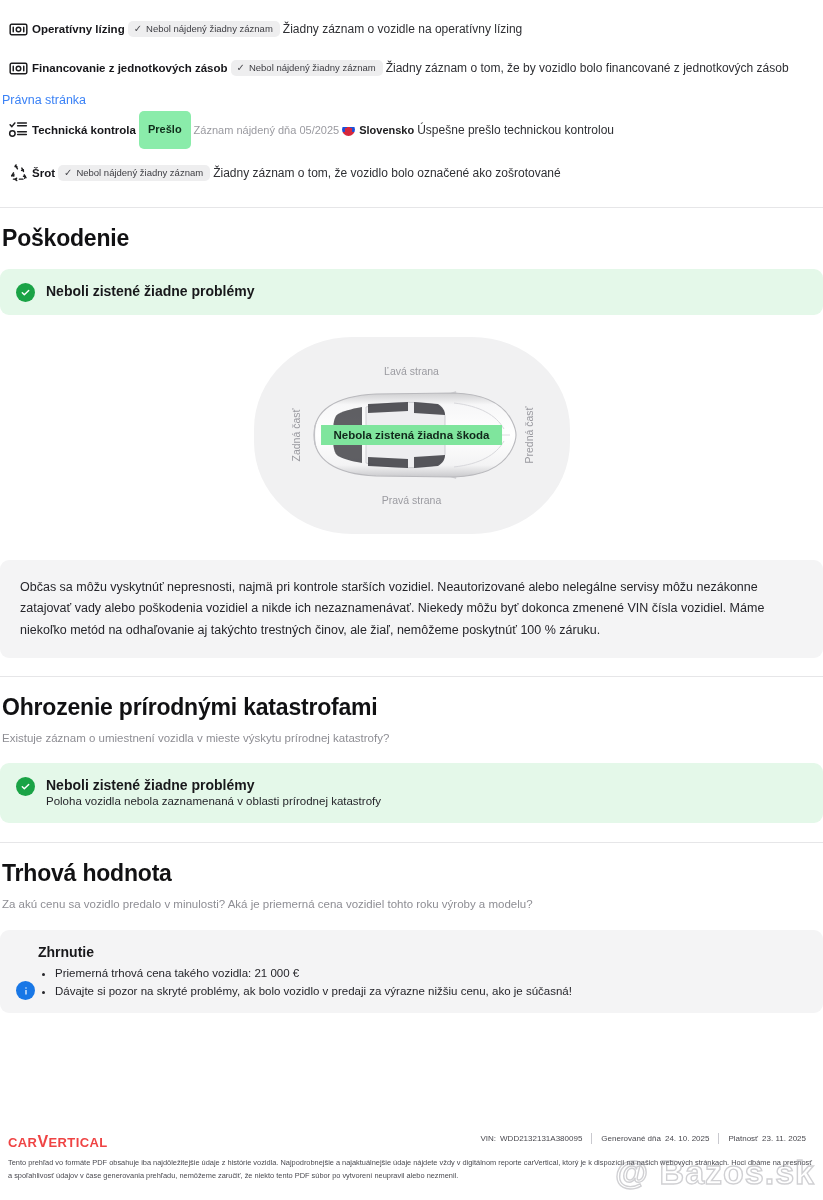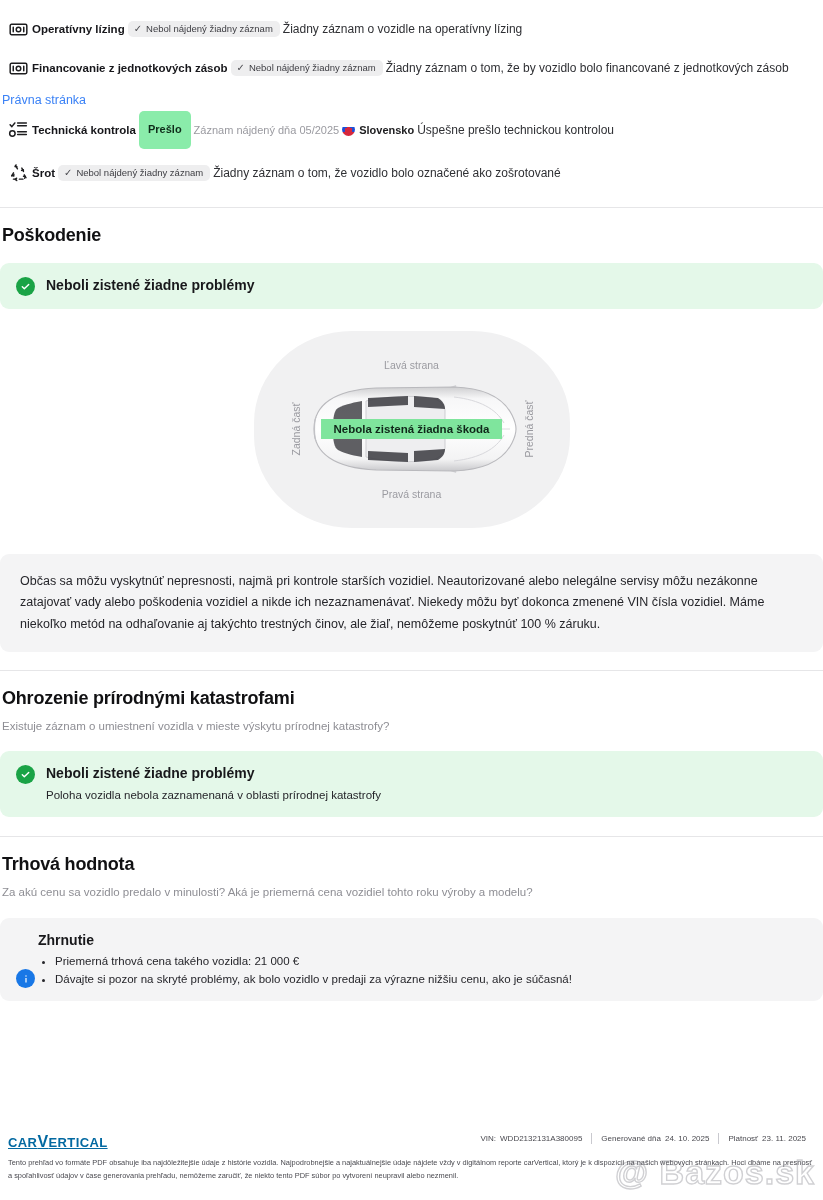--- a/index.html
+++ b/index.html
@@ -63,21 +63,21 @@
   .subhead {
     font-size: 12.5px;
     color: #3b82f6;
     padding-left: 2px;
     margin: 10px 0 4px 0;
   }
 
   
   .divider { height: 1px; background: #e6e6e8; margin: 0; }
   .sec-title {
-    font-size: 18px;
+    font-size: 23px;
     font-weight: bold;
     color: #111113;
     letter-spacing: -0.2px;
     margin: 17px 0 9px 2px;
   }
   .sec-desc {
     font-size: 11.5px;
     color: #8e8e94;
     line-height: 1.55;
     margin: 0 0 0 2px;
@@ -99,21 +99,21 @@
   }
   .circ {
     width: 19px; height: 19px; border-radius: 50%;
     flex: 0 0 auto;
     display: flex; align-items: center; justify-content: center;
     margin-top: 1px;
   }
   .circ.green { background: #1aa346; }
   .circ.blue  { background: #1877e6; }
   .alert-title { font-size: 14px; font-weight: bold; color: #18181b; line-height: 1.3; }
-  .alert-sub { font-size: 11.5px; color: #26262b; margin-top: 6px; line-height: 1.35; }
+  .alert-sub { font-size: 11.5px; color: #26262b; margin-top: 0; line-height: 1.35; }
   .para-gray { font-size: 12.5px; color: #26262b; line-height: 1.72; margin: 0; }
   .bullets { margin: 4px 0 0 0; padding-left: 17px; }
   .bullets li { font-size: 11.5px; color: #26262b; line-height: 1.55; }
 
   
   .car-wrap { display: flex; justify-content: center; margin-top: 22px; }
   .car-stage {
     position: relative;
     width: 316px;
     height: 197px;
@@ -134,21 +134,21 @@
     color: #10271a;
     font-size: 11.5px;
     font-weight: bold;
     padding: 4px 13px;
     white-space: nowrap;
   }
 
   
   .footer { position: absolute; left: 0; right: 0; bottom: 0; padding: 12px 8px 10px 8px; background: #fff; }
   .footer-top { display: flex; align-items: flex-start; justify-content: space-between; }
-  .logo { font-size: 13px; font-weight: bold; letter-spacing: 0.4px; color: #0369a1; white-space: nowrap; text-decoration: underline; }
+  .logo { font-size: 13px; font-weight: bold; letter-spacing: 0.4px; color: #ef4444; white-space: nowrap; }
   .logo .vbig { font-size: 16px; }
   .meta { display: flex; align-items: center; gap: 0; font-size: 8px; color: #4a4a50; white-space: nowrap; }
   .meta span { padding: 0 9px; }
   .meta .sep { width: 1px; height: 11px; background: #c9c9cf; padding: 0; display: inline-block; }
   .disclaimer { font-size: 7.4px; color: #4a4a50; line-height: 1.75; margin-top: 6px; max-width: 812px; }
 
   
   .watermark {
     position: absolute;
     right: 8px;

